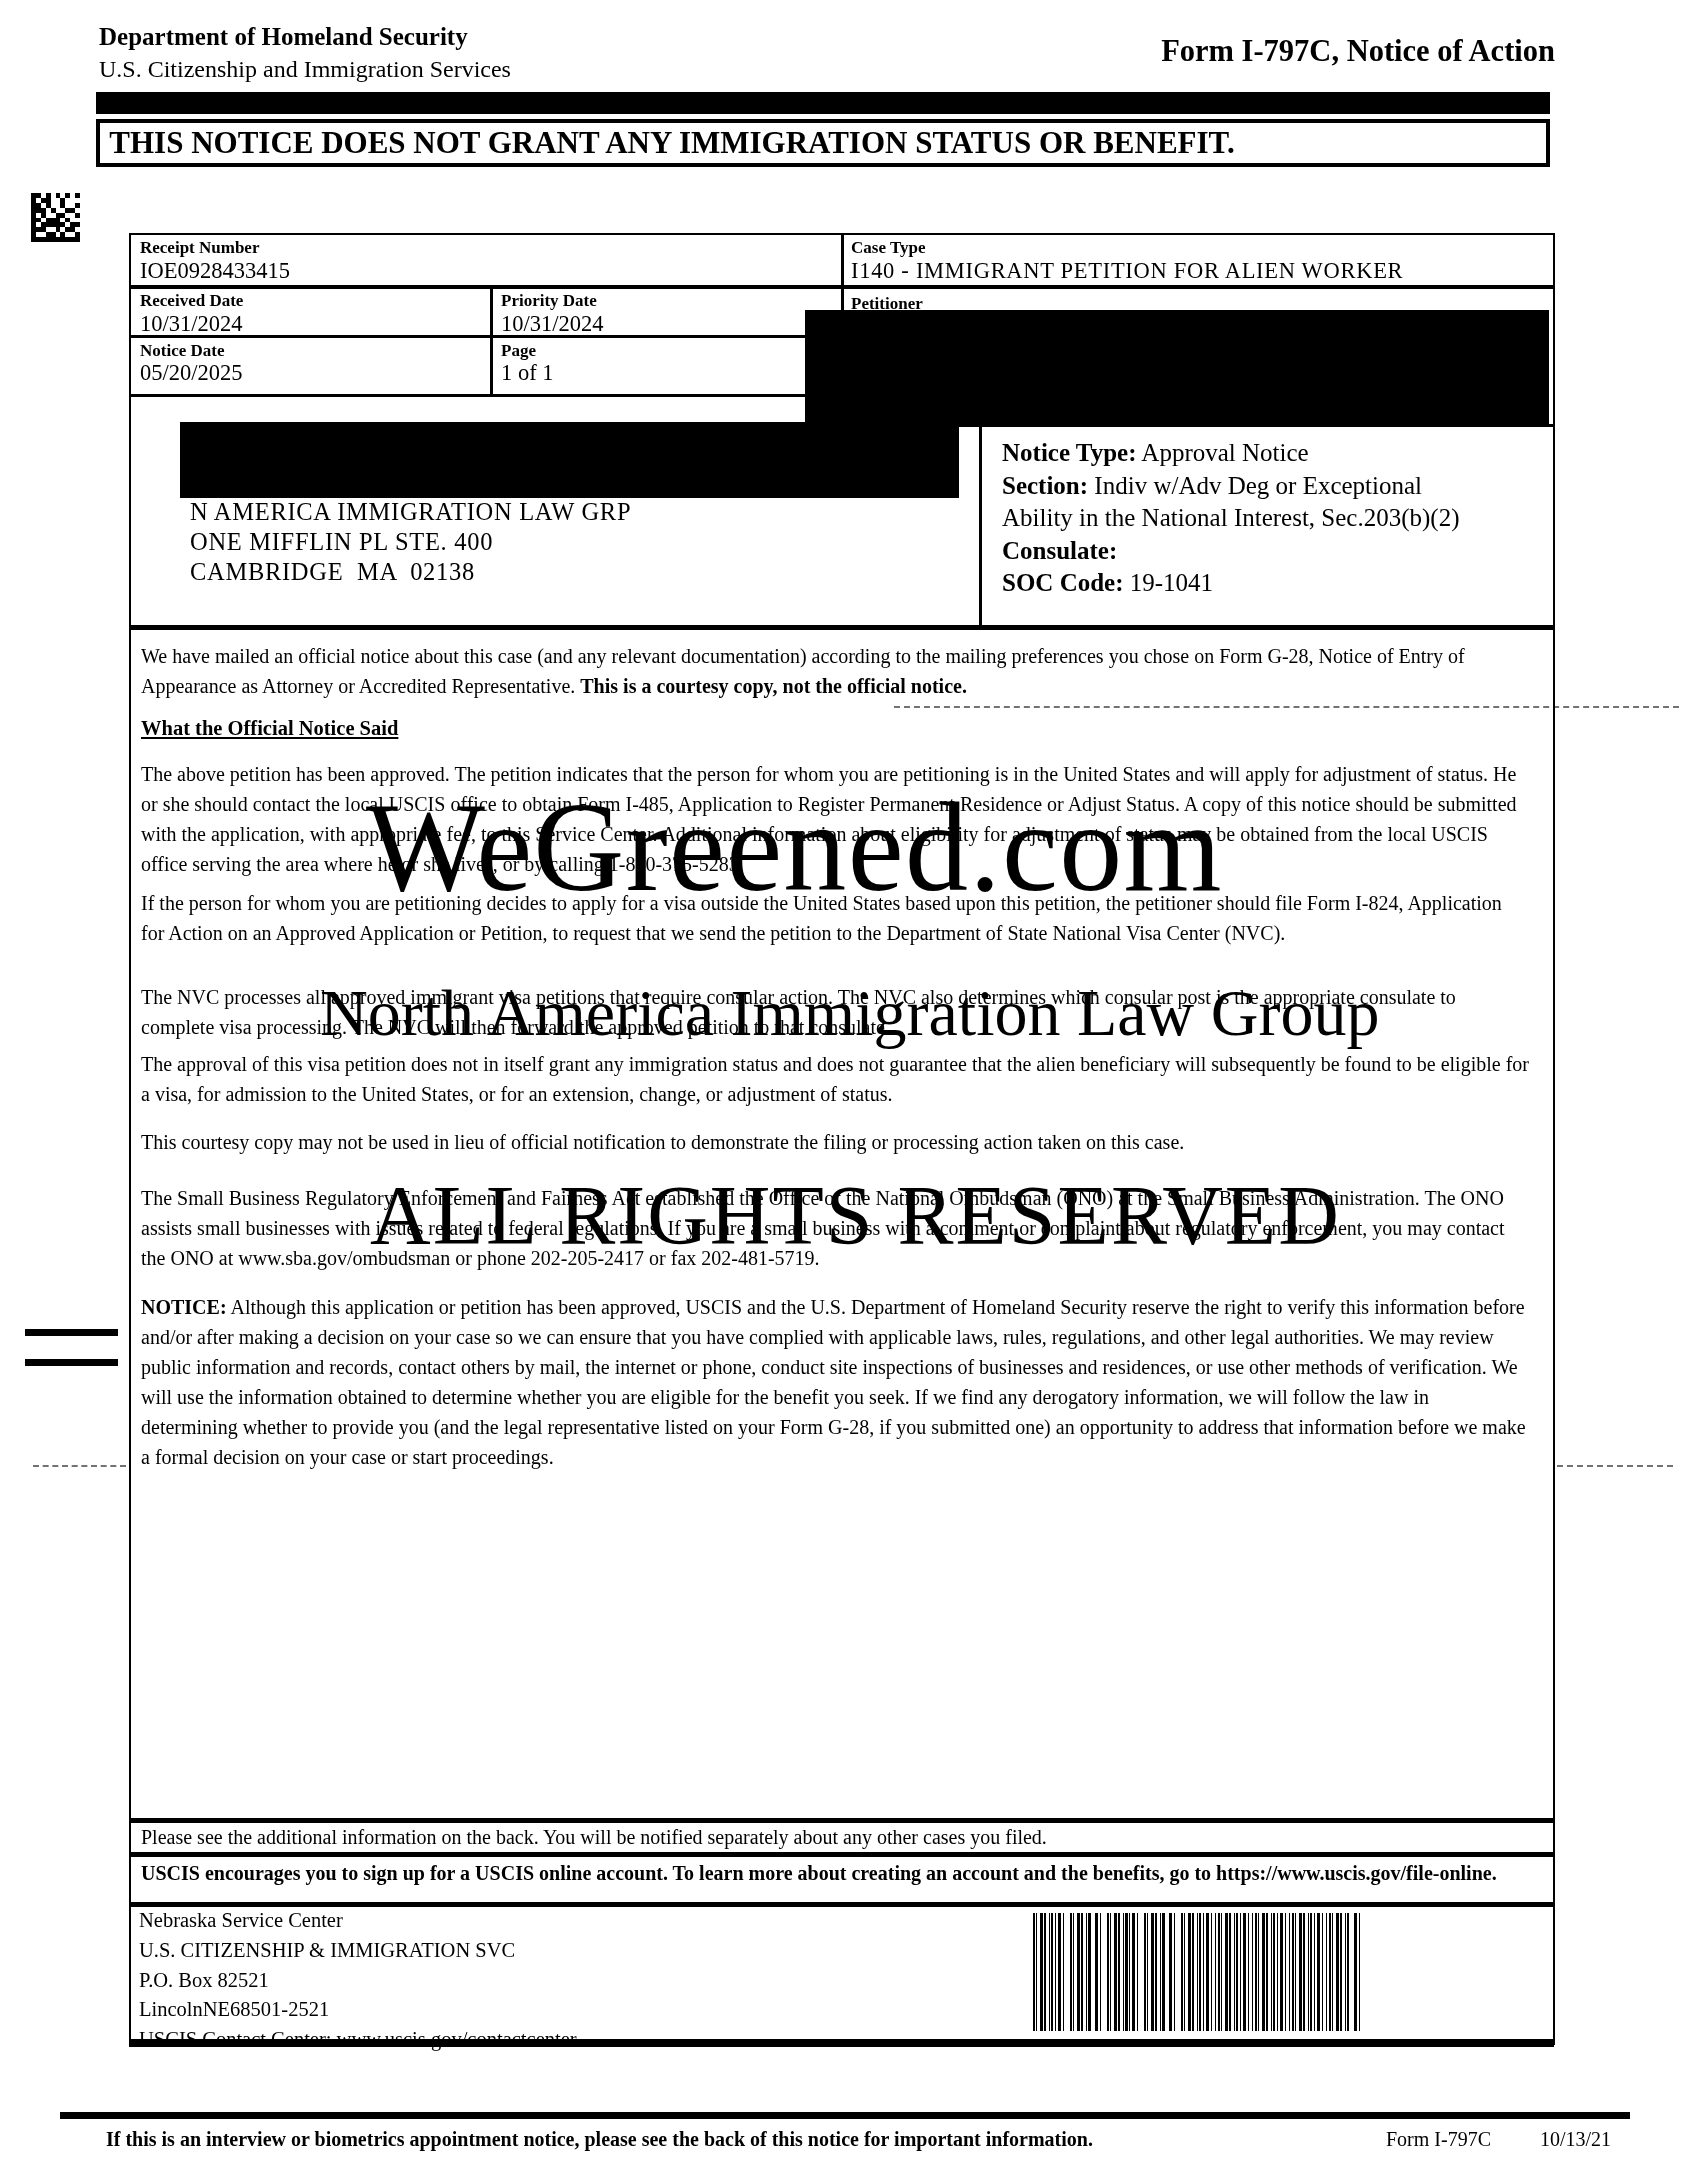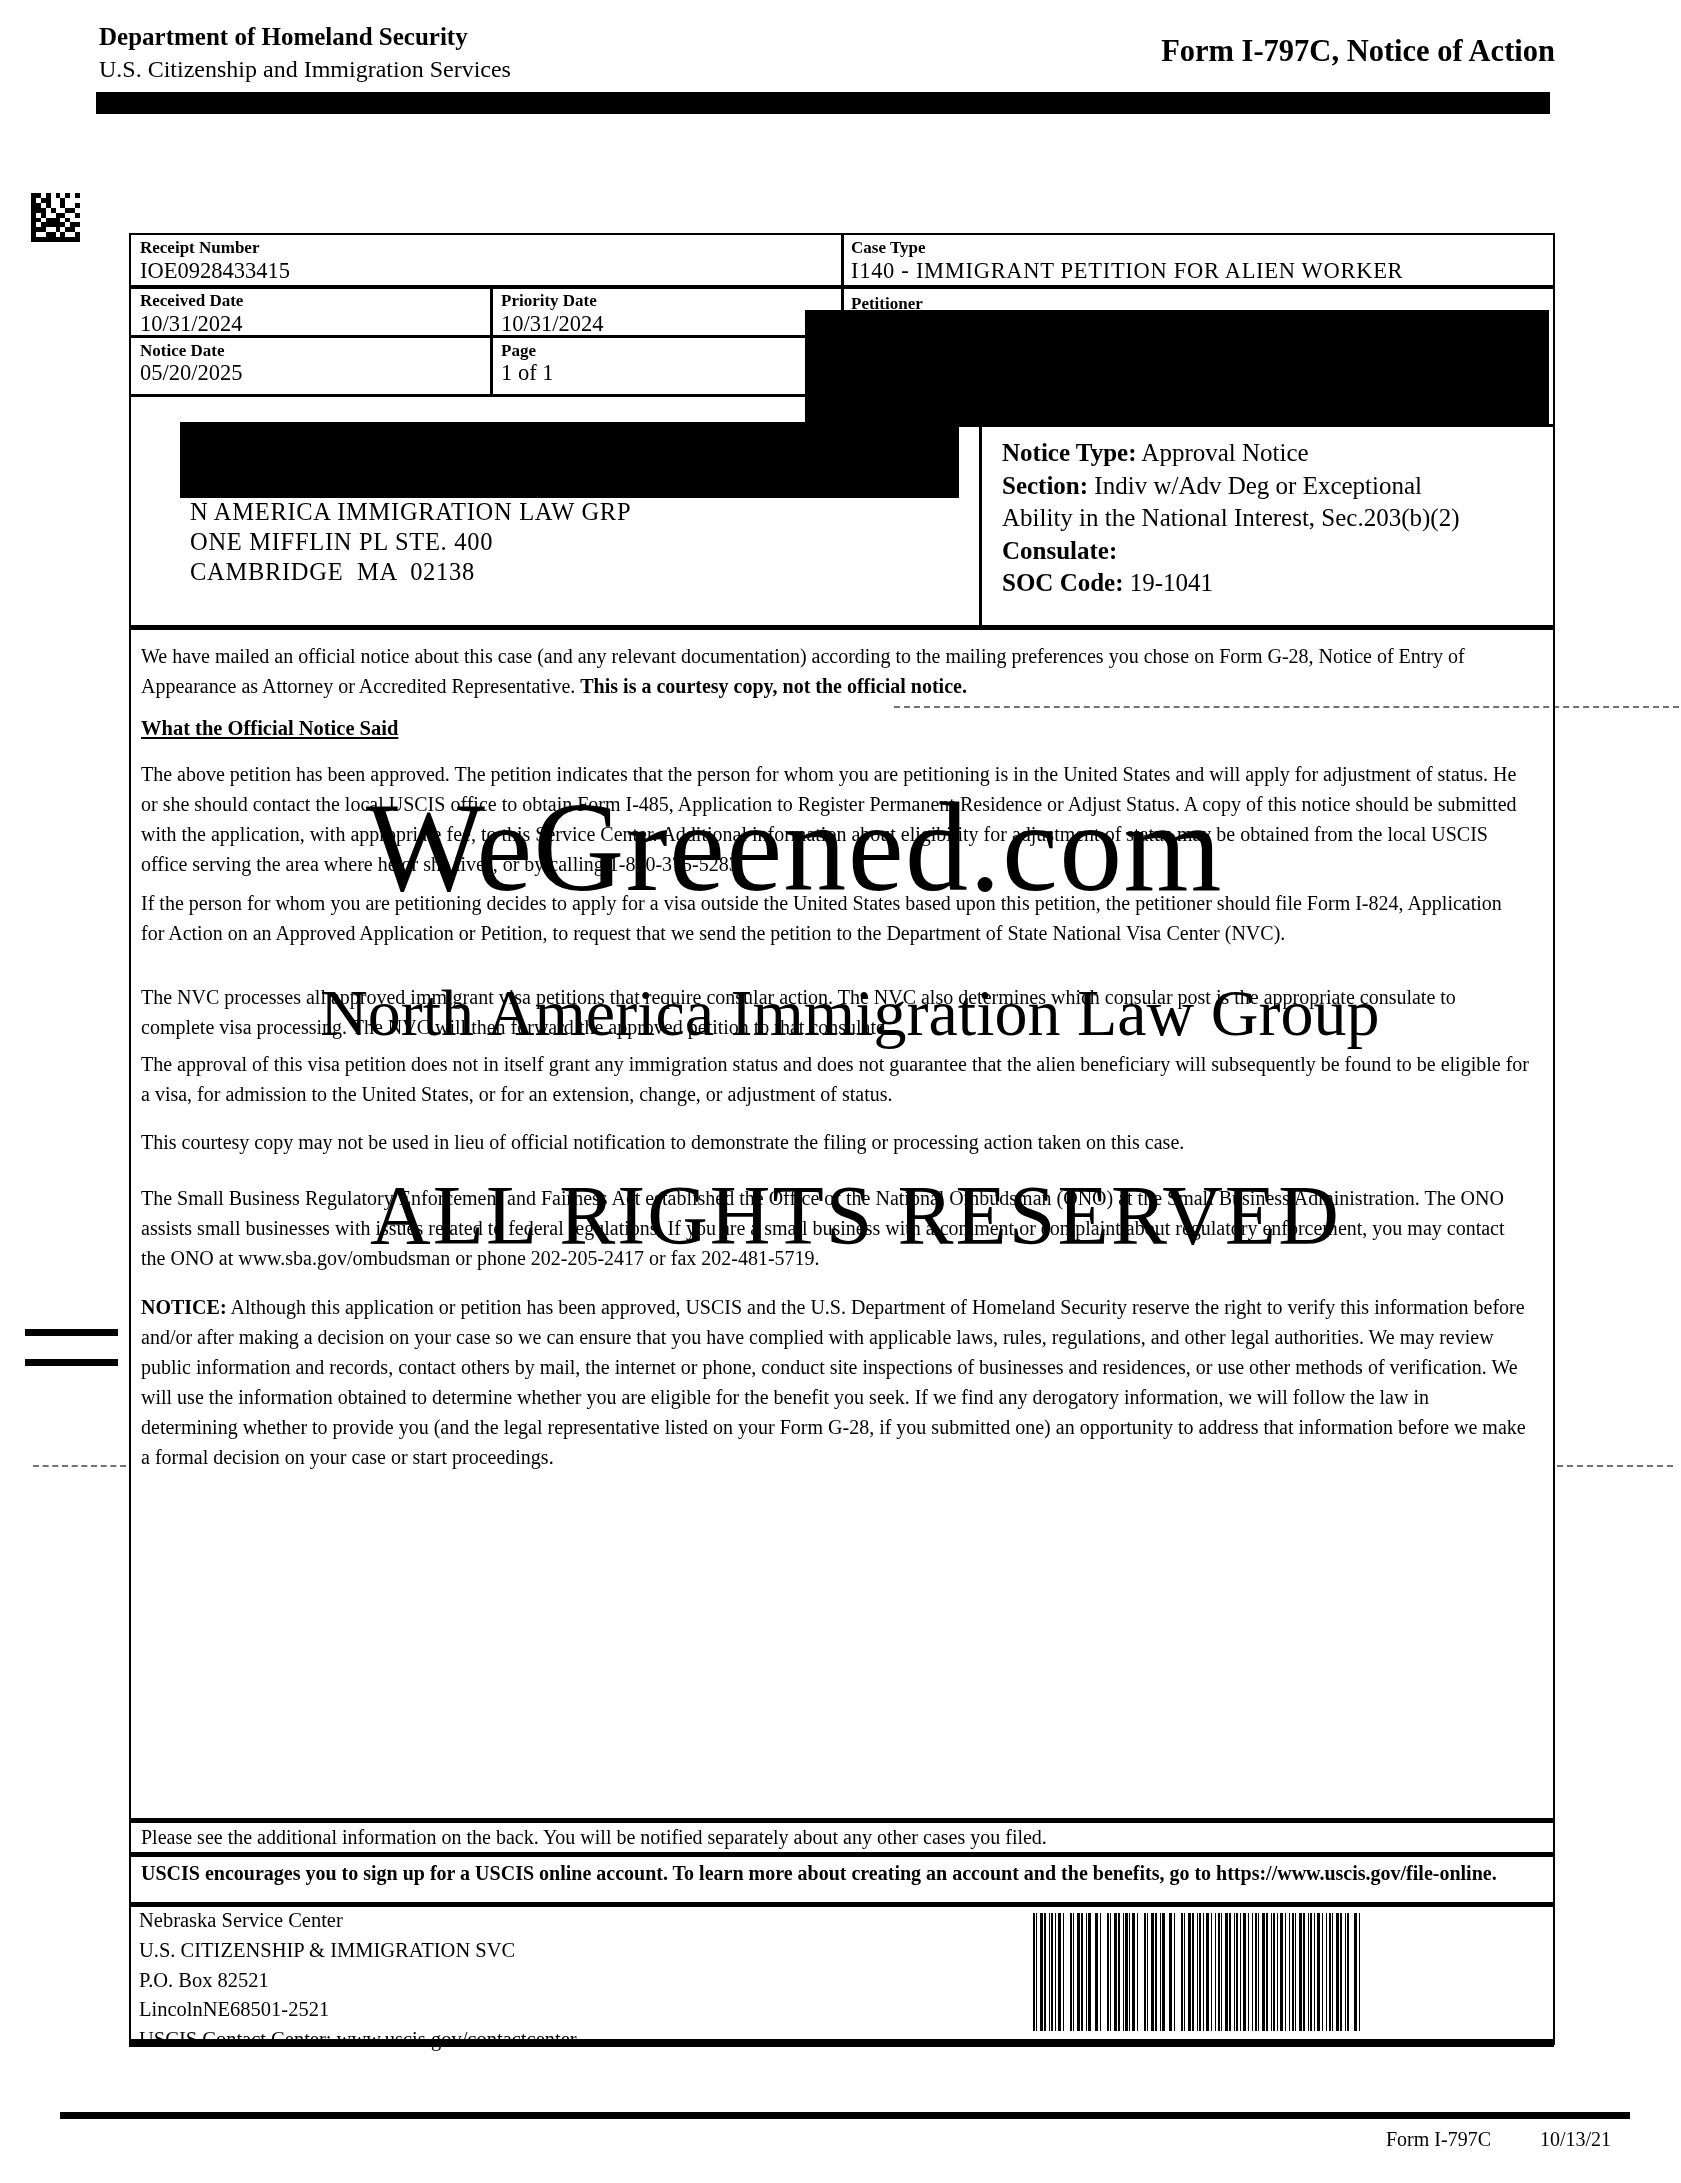--- a/index.html
+++ b/index.html
@@ -29,20 +29,23 @@
 <body>
 
 <div class="page">
 
   <div class="abs" style="left:99px;top:22.5px;font-size:25px;font-weight:bold;">Department of Homeland Security</div>
   <div class="abs" style="left:99px;top:56px;font-size:24px;">U.S. Citizenship and Immigration Services</div>
   <div class="abs" style="left:1060px;top:34px;width:495px;text-align:right;font-size:30.5px;font-weight:bold;">Form I-797C, Notice of Action</div>
 
   <div class="redact" style="left:96px;top:92px;width:1454px;height:22px;"></div>
 
+  <div class="abs" style="left:96px;top:119px;width:1446px;height:40px;border:4px solid #000;display:flex;align-items:center;">
+    <span style="font-size:31px;font-weight:bold;padding-left:9.3px;white-space:nowrap;">THIS NOTICE DOES NOT GRANT ANY IMMIGRATION STATUS OR BENEFIT.</span>
+  </div>
 
   <svg class="abs" style="left:31px;top:193px;" width="49" height="49" viewBox="0 0 10 10" shape-rendering="crispEdges">
     <rect x="0" y="0" width="10" height="10" fill="#fff"></rect>
     <g fill="#000">
       <rect x="0" y="0" width="1" height="10"></rect>
         <rect x="0" y="9" width="10" height="1"></rect>
       <rect x="1" y="0" width="1" height="1"></rect>
         <rect x="3" y="0" width="1" height="1"></rect>
         <rect x="5" y="0" width="1" height="1"></rect>
         <rect x="7" y="0" width="1" height="1"></rect>
@@ -162,17 +165,18 @@
   <div class="sc-line" style="top:2028px;">USCIS Contact Center: www.uscis.gov/contactcenter</div>
 
   <div class="barcode"></div>
   <div class="hline" style="left:129px;top:2039px;width:1425px;height:8px;"></div>
 
   <div class="wm" style="left:366px;top:785px;font-size:126px;letter-spacing:1.3px;">WeGreened.com</div>
   <div class="wm" style="left:320px;top:980px;font-size:66px;">North America Immigration Law Group</div>
   <div class="wm" style="left:370px;top:1174px;font-size:84px;letter-spacing:2px;">ALL RIGHTS RESERVED</div>
 
   <div class="hline" style="left:60px;top:2112px;width:1570px;height:6.6px;"></div>
+  <div class="abs" style="left:106px;top:2128px;font-size:20px;font-weight:bold;">If this is an interview or biometrics appointment notice, please see the back of this notice for important information.</div>
   <div class="abs" style="left:1386px;top:2128px;font-size:20px;">Form I-797C</div>
   <div class="abs" style="left:1540px;top:2128px;font-size:20px;">10/13/21</div>
 
 </div>
 
 
 </body></html>

